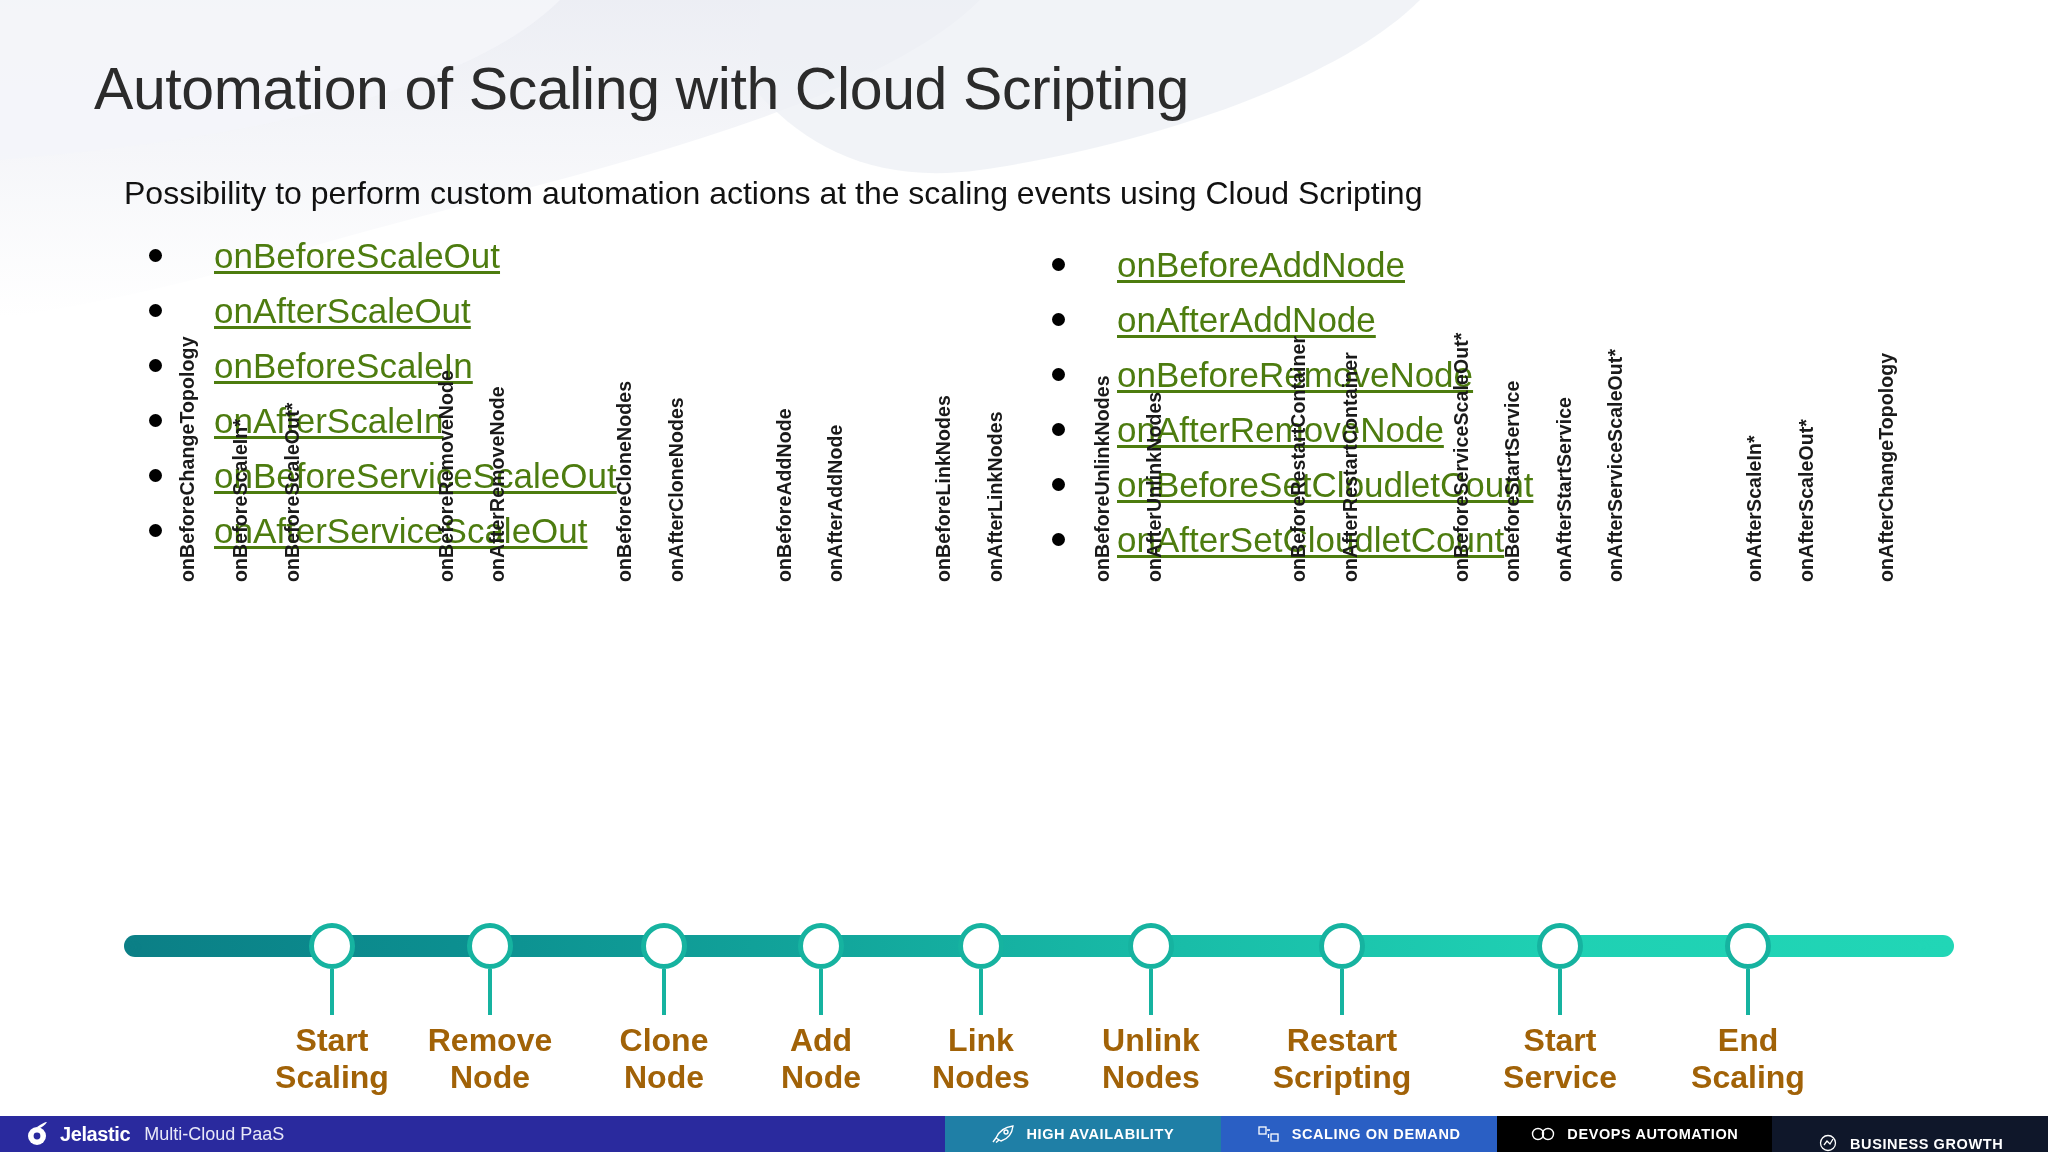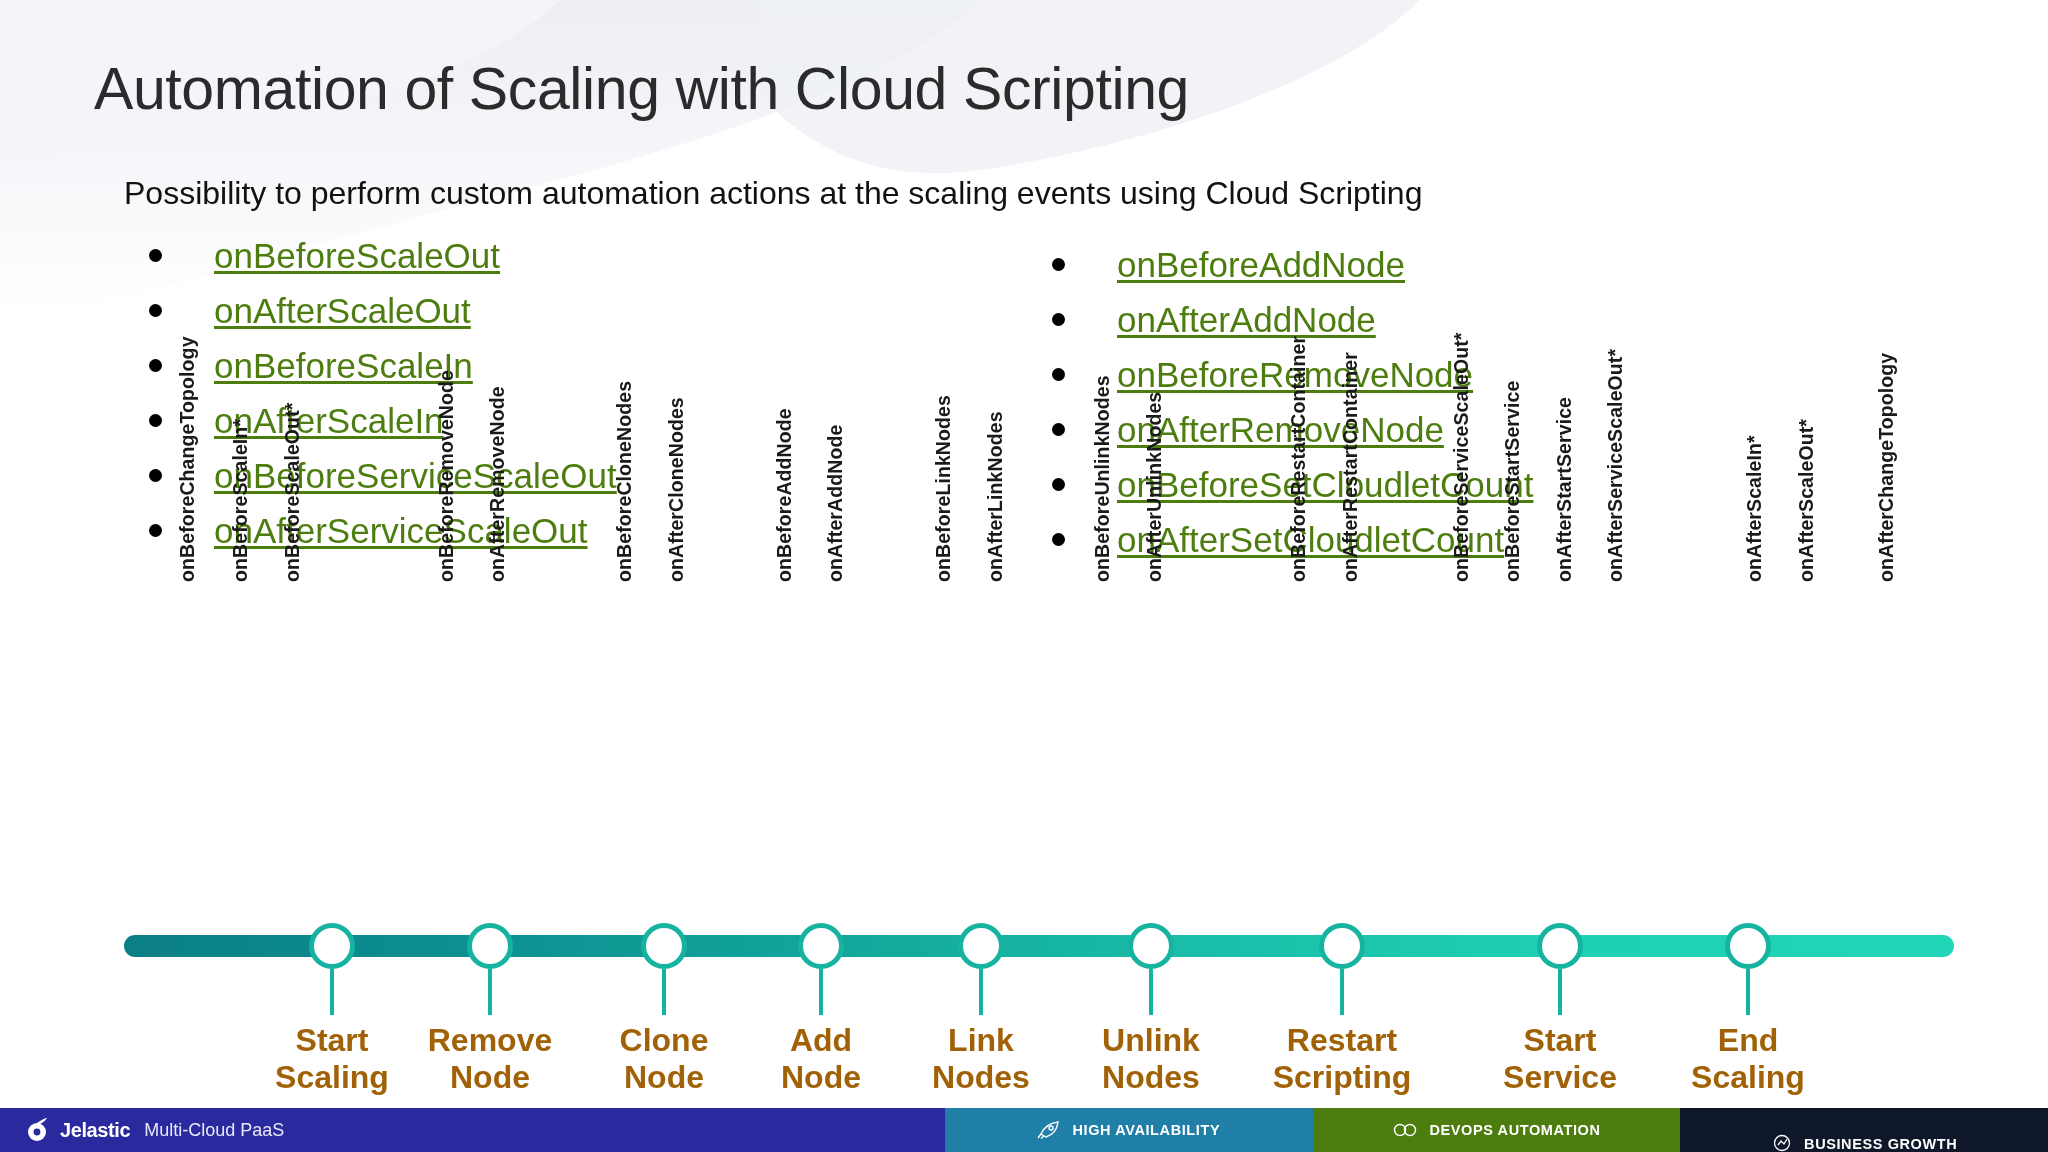--- a/index.html
+++ b/index.html
@@ -145,21 +145,21 @@
     font-size: 19.5px;
     font-weight: 700;
     color: #1a1a1a;
     letter-spacing: 0.1px;
   }
 
   
   .footer {
     position: absolute;
     left: 0; bottom: 0;
-    width: 2048px; height: 44px;
+    width: 2048px; height: 36px;
     display: flex;
     align-items: stretch;
     z-index: 5;
   }
   .footer-brand {
     flex: 0 0 945px;
     background: #2a2a9e;
     display: flex;
     align-items: center;
     padding-left: 24px;
@@ -187,21 +187,21 @@
     justify-content: center;
     gap: 11px;
     color: #ffffff;
     font-size: 14.5px;
     font-weight: 700;
     letter-spacing: 0.6px;
   }
   .footer-item svg { display: block; }
   .fi-0 { background: #1f7fa6; }
   .fi-1 { background: #2a5fc4; }
-  .fi-2 { background: #4d7c0f; }
+  .fi-2 { background: #000000; }
   .fi-3 { background: #0f172a; align-items: flex-end; }
 </style>
 </head>
 <body>
 
 <div class="bg-swoosh">
   <svg width="2048" height="340" viewBox="0 0 2048 340" xmlns="http://www.w3.org/2000/svg">
     <defs>
       <linearGradient id="swooshG" x1="0" y1="0" x2="0" y2="1">
         <stop offset="0%" stop-color="#e9ebf2"></stop>
@@ -380,20 +380,30 @@
     <span>
       <svg width="24" height="18" viewBox="0 0 24 18" xmlns="http://www.w3.org/2000/svg">
         <path d="M4,13 C7,6 13,2 21,1 C20,9 16,14 9,16 Z" fill="none" stroke="#ffffff" stroke-width="1.4"></path>
         <circle cx="14" cy="7" r="2" fill="none" stroke="#ffffff" stroke-width="1.4"></circle>
         <path d="M4,13 L1,17 M7,15 L4,17.5" stroke="#ffffff" stroke-width="1.4"></path>
       </svg>
     </span>
     <span>HIGH AVAILABILITY</span>
   </div>
 
+  <div class="footer-item fi-1">
+    <span>
+      <svg width="24" height="18" viewBox="0 0 24 18" xmlns="http://www.w3.org/2000/svg">
+        <rect x="2" y="2" width="7" height="7" fill="none" stroke="#ffffff" stroke-width="1.3"></rect>
+        <rect x="14" y="9" width="7" height="7" fill="none" stroke="#ffffff" stroke-width="1.3"></rect>
+        <path d="M10,5 L13,5 M11.5,9 L11.5,13" stroke="#ffffff" stroke-width="1.3"></path>
+      </svg>
+    </span>
+    <span>SCALING ON DEMAND</span>
+  </div>
 
   <div class="footer-item fi-2">
     <span>
       <svg width="26" height="18" viewBox="0 0 26 18" xmlns="http://www.w3.org/2000/svg">
         <circle cx="8" cy="9" r="5.5" fill="none" stroke="#ffffff" stroke-width="1.4"></circle>
         <circle cx="18" cy="9" r="5.5" fill="none" stroke="#ffffff" stroke-width="1.4"></circle>
       </svg>
     </span>
     <span>DEVOPS AUTOMATION</span>
   </div>

